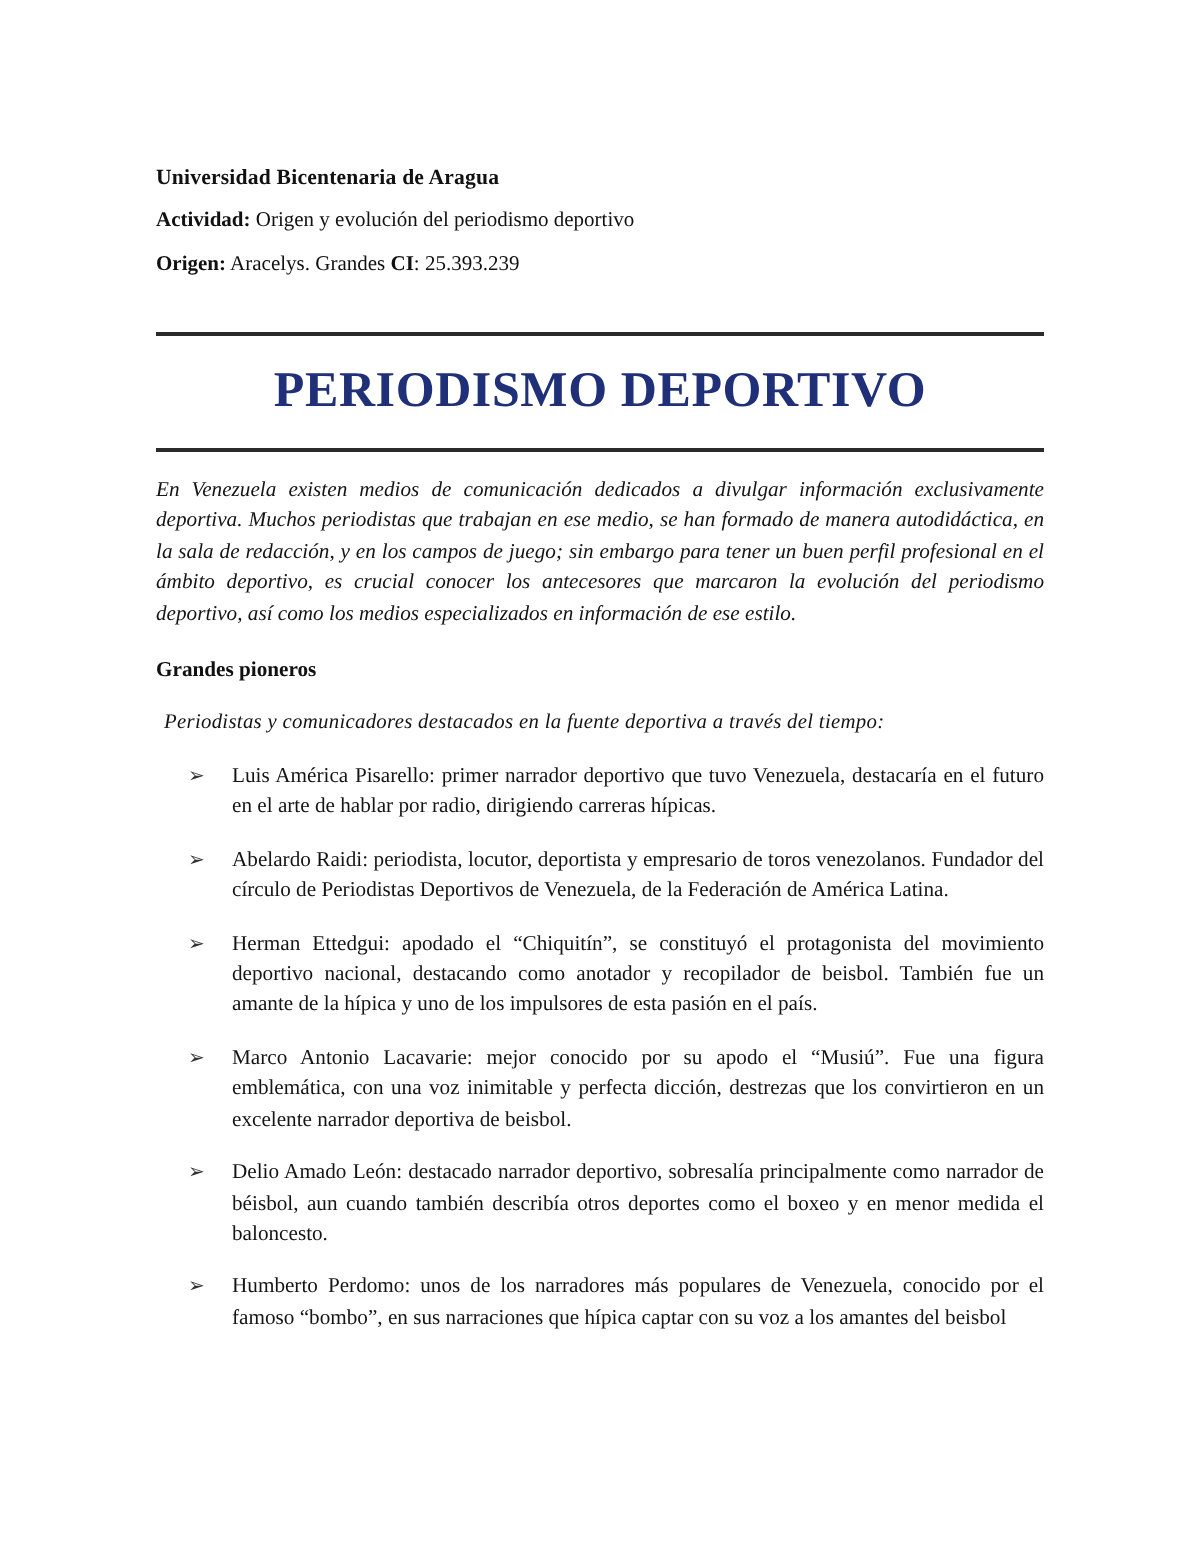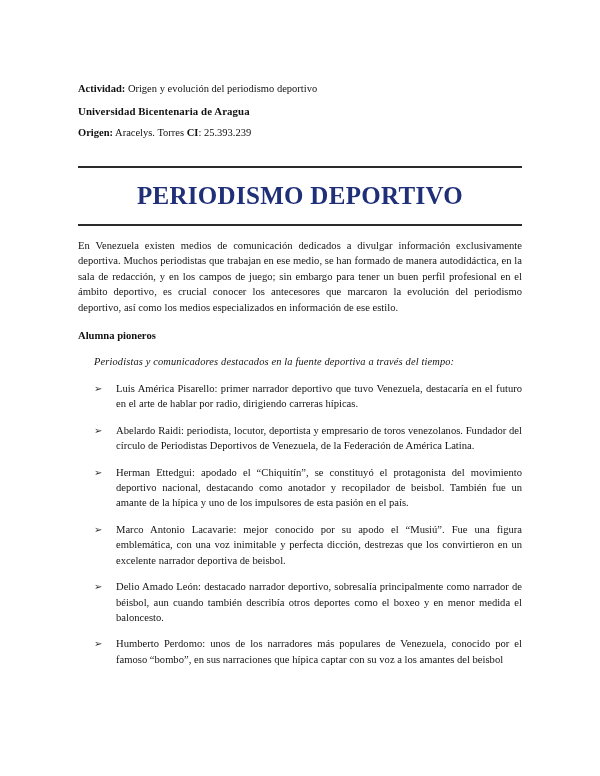--- a/index.html
+++ b/index.html
@@ -77,33 +77,34 @@
   .para {
     text-align: justify;
     text-justify: inter-word;
     font-size: 10.6px;
     line-height: 15.4px;
     margin: 0 0 0 0;
     color: #141414;
   }
   .para.intro {
     margin-top: 6px;
+    font-style: italic;
   }
 
   .section-head {
     font-size: 10.6px;
     font-weight: bold;
     margin: 15px 0 0 0;
     color: #111111;
   }
 
   .sub-italic {
     font-style: italic;
     font-size: 10.4px;
-    margin: 15px 0 0 16px;
+    margin: 15px 0 0 4px;
     color: #141414;
     letter-spacing: 0.15px;
   }
 
   
   .bullet-list {
     margin: 14px 0 0 0;
     padding: 0;
     list-style: none;
   }
@@ -130,40 +131,40 @@
     font-family: "DejaVu Sans", sans-serif;
   }
   .bullet-text { display: block; }
 </style>
 </head>
 <body>
 
 <div class="page">
 
   <div class="header-block">
+    <p class="header-line first">Universidad Bicentenaria de Aragua</p>
+
     <p class="header-line">
       <span class="lbl">Actividad:</span><span> Origen y evolución del periodismo deportivo</span>
     </p>
 
-    <p class="header-line first">Universidad Bicentenaria de Aragua</p>
-
     <p class="header-line">
-      <span class="lbl">Origen:</span><span> Aracelys. Torres </span><span class="lbl">CI</span><span>: 25.393.239</span>
+      <span class="lbl">Origen:</span><span> Aracelys. Grandes </span><span class="lbl">CI</span><span>: 25.393.239</span>
     </p>
   </div>
 
   <div class="title-wrap">
     <hr class="rule top">
     <h1 class="doc-title" style="color: rgb(31, 47, 120);">PERIODISMO DEPORTIVO</h1>
     <hr class="rule bottom">
   </div>
 
   <p class="para intro">En Venezuela existen medios de comunicación dedicados a divulgar información exclusivamente deportiva. Muchos periodistas que trabajan en ese medio, se han formado de manera autodidáctica, en la sala de redacción, y en los campos de juego; sin embargo para tener un buen perfil profesional en el ámbito deportivo, es crucial conocer los antecesores que marcaron la evolución del periodismo deportivo, así como los medios especializados en información de ese estilo.</p>
 
-  <p class="section-head">Alumna pioneros</p>
+  <p class="section-head">Grandes pioneros</p>
 
   <p class="sub-italic">Periodistas y comunicadores destacados en la fuente deportiva a través del tiempo:</p>
 
   <ul class="bullet-list" id="pioneers-list">
   <li class="bullet-item">
         <span class="bullet-marker">➢</span>
         <span class="bullet-text">Luis América Pisarello: primer narrador deportivo que tuvo Venezuela, destacaría en el futuro en el arte de hablar por radio, dirigiendo carreras hípicas.</span>
       </li>
       <li class="bullet-item">
         <span class="bullet-marker">➢</span>

